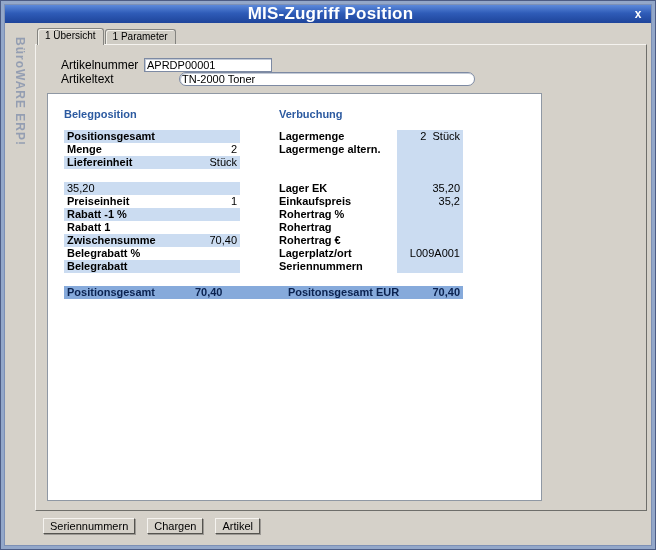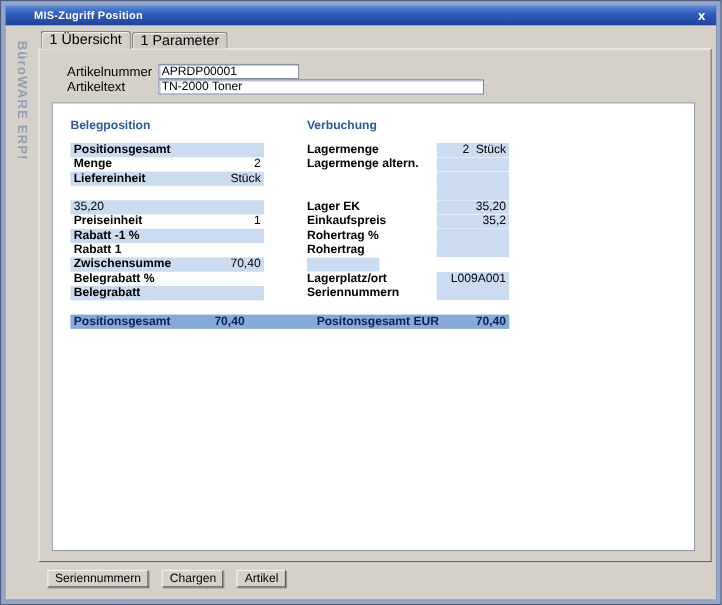--- a/index.html
+++ b/index.html
@@ -7,50 +7,50 @@
   body { font-family:"Liberation Sans", sans-serif; font-size:11px; background:#d5d1c9; color:#000; }
 
   .window { position:absolute; left:0; top:0; width:656px; height:550px;
     background:#93a7c9; border:1px solid #4c5c85; padding:3px; }
   .window-inner { width:100%; height:100%; background:#d5d1c9; display:flex; flex-direction:column;
     border:1px solid #7d90b5; }
 
   .titlebar { height:18px; flex:0 0 18px; display:flex; align-items:center; padding:0 5px 0 26px;
     background:linear-gradient(180deg, var(--titlebar-start) 0%, #2f5cb8 45%, var(--titlebar-end) 100%);
     color:#fff; font-weight:bold; }
-  .titlebar-title { flex:1; font-size:10px; letter-spacing:.2px; overflow:hidden; white-space:nowrap; }
+  .titlebar-title { flex:1; font-size:17px; letter-spacing:.2px; overflow:hidden; white-space:nowrap;text-align:center; }
   .close-btn { width:16px; text-align:center; font-size:12px; font-weight:bold; line-height:14px; cursor:default; }
 
   .window-body { flex:1; display:flex; position:relative; overflow:hidden; }
   .side-strip { width:30px; position:relative; }
   .brand { position:absolute; top:14px; left:8px; writing-mode:vertical-rl; text-orientation:mixed;
     font-size:12px; font-weight:bold; letter-spacing:1px; color:#949eb2; white-space:nowrap; }
 
   .main { flex:1; display:flex; flex-direction:column; padding-right:4px; }
 
   .tabs { display:flex; align-items:flex-end; height:17px; margin-top:4px; padding-left:2px;
     position:relative; z-index:2; }
-  .tab { font-size:13px; padding:1px 7px 2px; background:#cfccc4; height:15px; line-height:12px;
+  .tab { font-size:10px; padding:1px 7px 2px; background:#cfccc4; height:15px; line-height:12px;
     border:1px solid #848480; border-bottom:none; border-radius:3px 3px 0 0; margin-right:1px;
     box-shadow:inset 1px 1px 0 #f2f0ea; cursor:default; white-space:nowrap; }
   .tab.active { background:#d5d1c9; height:17px; margin-bottom:-1px; padding-bottom:3px; }
 
   .tabpage { flex:1; position:relative; background:#d5d1c9;
     border:1px solid; border-color:#f5f3ef #6e6e6a #6e6e6a #f5f3ef; }
 
   .form-row { position:absolute; left:25px; display:flex; align-items:center; }
   .form-row.r1 { top:13px; }
-  .form-row.r2 { top:27px; }
+  .form-row.r2 { top:27px;gap:35px; }
   .form-label { width:83px; font-size:12px; }
   .input { height:14px; font-family:"Liberation Sans",sans-serif; font-size:11px; padding:0 2px;
     background:#fff; border:1px solid #7d8aa3; box-shadow:inset 1px 1px 0 #c3cad6; }
   .input.w-small { width:128px; }
-  .input.w-large { width:296px; }
-
-  .white-panel { position:absolute; left:11px; top:48px; width:585px; height:408px;
+  .input.w-large { width:296px;border-radius:7px; }
+
+  .white-panel { position:absolute; left:11px; top:48px; width:495px; height:408px;
     background:#fff; border:1px solid #8f98a4; overflow:hidden; }
 
   .col-header { position:absolute; top:14px; font-weight:bold; color:var(--header-text); font-size:11px; }
   .col-header.left { left:16px; }
   .col-header.right { left:231px; }
 
   .left-rows { position:absolute; left:16px; top:36px; width:176px; }
   .prow { display:flex; height:13px; line-height:13px; padding:0 3px; font-size:11px; overflow:hidden; }
   .prow.bg-blue { background:var(--row-highlight); }
   .prow.bg-white { background:transparent; }
@@ -200,20 +200,21 @@
                     <span class="v"></span>
                   </span>
                 </div>
                 <div class="prow-r">
                   <span class="r-label">Rohertrag</span>
                   <span class="band-cell">
                     <span class="v"></span>
                   </span>
                 </div>
                 <div class="prow-r">
+                  <span class="r-label">Rohertrag €</span>
                   <span class="band-cell">
                     <span class="v"></span>
                   </span>
                 </div>
                 <div class="prow-r">
                   <span class="r-label">Lagerplatz/ort</span>
                   <span class="band-cell">
                     <span class="v">L009A001</span>
                   </span>
                 </div>

